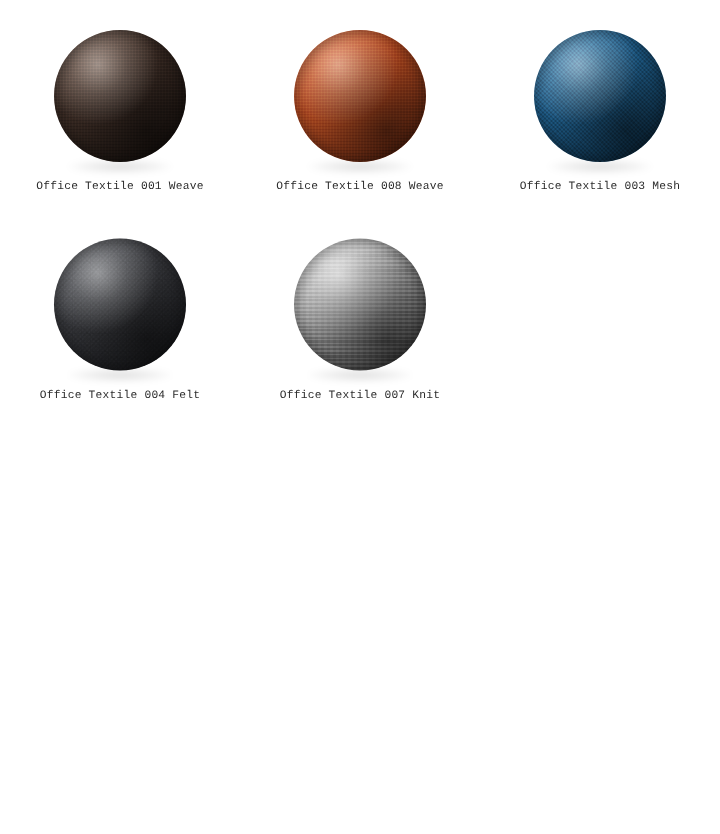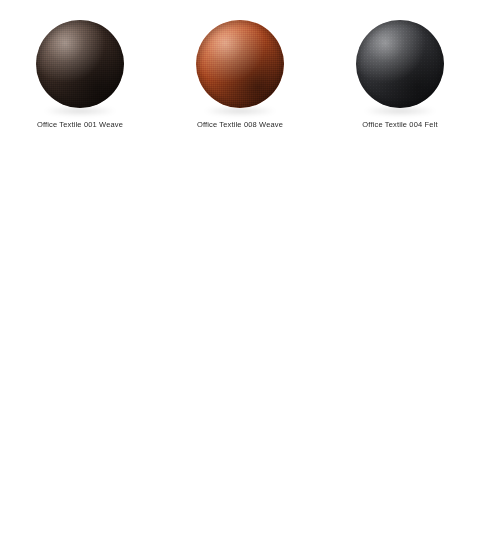--- a/index.html
+++ b/index.html
@@ -14,20 +14,21 @@
     font-family: "Liberation Sans", sans-serif;
     -webkit-font-smoothing: antialiased;
   }
 
   #swatch-grid {
     display: grid;
     grid-template-columns: repeat(3, 160px);
     grid-template-rows: 139px 134px 134px 141px;
     width: 464px;
     height: 556px;
+    font-family: Liberation Mono, monospace;
   }
 
   .swatch-cell {
     position: relative;
     display: flex;
     flex-direction: column;
     align-items: center;
   }
 
   .sphere-wrap {
@@ -161,21 +162,43 @@
           <div class="tex tex-weave"></div>
           <div class="shade"></div>
           <div class="rim"></div>
         </div>
       </div>
       <div class="swatch-label">Office Textile 008 Weave</div>
     </div>
     <div class="swatch-cell">
       <div class="sphere-wrap">
         <div class="sphere-shadow"></div>
+        <div class="sphere" style="background: radial-gradient(circle at 34% 27%, rgb(58, 122, 166) 0%, rgb(29, 86, 127) 44%, rgb(12, 43, 66) 96%);">
+          <div class="tex tex-mesh"></div>
+          <div class="shade"></div>
+          <div class="rim"></div>
+        </div>
+      </div>
+      <div class="swatch-label">Office Textile 003 Mesh</div>
+    </div>
+    <div class="swatch-cell">
+      <div class="sphere-wrap">
+        <div class="sphere-shadow"></div>
         <div class="sphere" style="background: radial-gradient(circle at 34% 27%, rgb(85, 87, 92) 0%, rgb(53, 54, 58) 44%, rgb(20, 21, 24) 96%);">
           <div class="tex tex-felt"></div>
           <div class="shade"></div>
           <div class="rim"></div>
         </div>
       </div>
       <div class="swatch-label">Office Textile 004 Felt</div>
     </div>
+    <div class="swatch-cell">
+      <div class="sphere-wrap">
+        <div class="sphere-shadow"></div>
+        <div class="sphere" style="background: radial-gradient(circle at 34% 27%, rgb(207, 207, 207) 0%, rgb(156, 156, 156) 44%, rgb(60, 60, 60) 96%);">
+          <div class="tex tex-knit"></div>
+          <div class="shade"></div>
+          <div class="rim"></div>
+        </div>
+      </div>
+      <div class="swatch-label">Office Textile 007 Knit</div>
+    </div>
   </div>
 
 </body></html>

